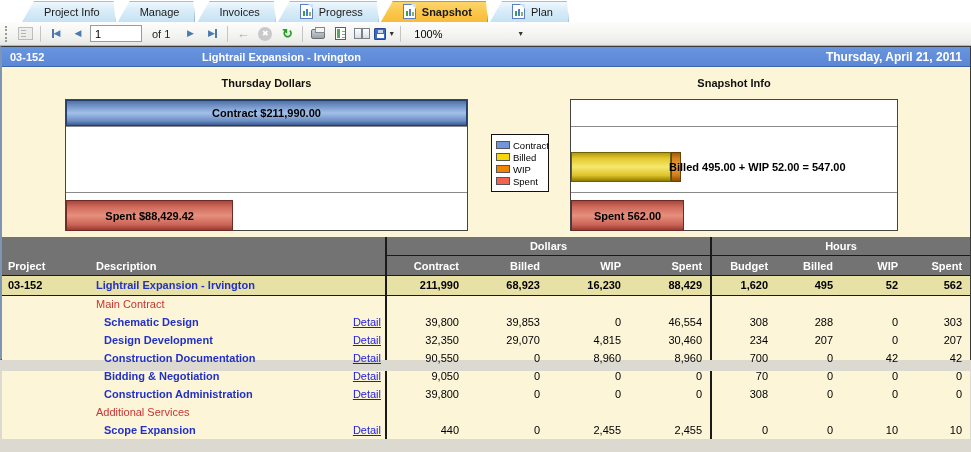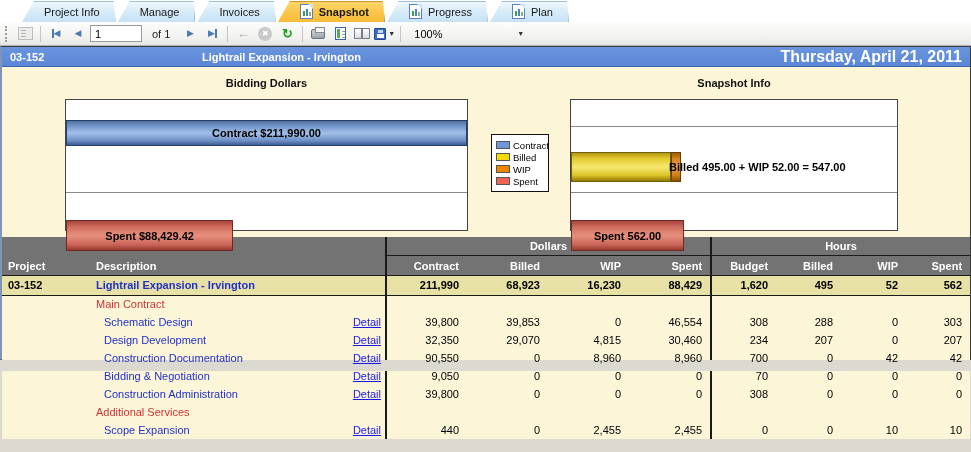--- a/index.html
+++ b/index.html
@@ -61,32 +61,32 @@
   .zoom-combo .zval { flex:1; }
   
   .report {
     height:314px; border-top:1px solid #3a3a3a; border-bottom:1px solid #3a3a3a;
     border-left:2px solid #7d96b5; border-right:1px solid #3a3a3a;
     background:#fcf5d8;
   }
   .rpt-header { height:20px; background:linear-gradient(180deg,#6a95de 0%,#5a86d6 100%); border-bottom:1px solid #3c66ae; display:flex; align-items:center; color:#fff; font-weight:bold; }
   .rpt-id { width:200px; padding-left:8px; font-size:11px; }
   .rpt-title { flex:1; font-size:11px; }
-  .rpt-date { padding-right:8px; font-size:16px; }
+  .rpt-date { padding-right:8px; font-size:12px; }
   
   .charts { position:relative; height:170px; }
   .chart-title { position:absolute; top:10px; text-align:center; font-weight:bold; font-size:11px; color:#111; }
   #t-dollars { left:63px; width:403px; }
   #t-hours { left:568px; width:328px; }
   .plot { position:absolute; top:32px; height:132px; background:#ffffff; border:1px solid #444; }
   #plot-dollars { left:63px; width:403px; }
   #plot-hours { left:568px; width:328px; }
   .gridline { position:absolute; left:0; right:0; height:0; border-top:1px solid #8a8a8a; }
   .gl-a { top:26px; } .gl-b { top:92px; }
-  .bar { position:absolute;margin-top:20px; }
+  .bar { position:absolute; }
   .bar-top { top:0; left:0; width:100%; height:26px; display:flex; align-items:center; justify-content:center; font-weight:bold; color:#000;
     background:linear-gradient(180deg,#51719f 0%,#6d8fc4 18%,#a3c0ea 50%,#6d8fc4 82%,#3c5c92 100%); border:1px solid #23406e; }
   .row-billed { position:absolute; top:52px; left:0; right:0; height:30px; }
   .seg { position:absolute; top:0; height:30px; }
   .seg-billed { left:0; background:linear-gradient(180deg,#b39a10 0%,#e3ca30 20%,#f6e86e 50%,#dcc32a 80%,#8f7a00 100%); border:1px solid #6f5f00; }
   .seg-wip { background:linear-gradient(180deg,#9e5d08 0%,#d1821e 20%,#f0a246 50%,#cd7d18 80%,#8a5004 100%); border:1px solid #6e3d02; }
   .billed-label { position:absolute; top:0; height:30px; line-height:30px; font-weight:bold; white-space:nowrap; color:#000; }
   .bar-spent { top:100px; left:0; height:31px; display:flex; align-items:center; justify-content:center; font-weight:bold; color:#000;
     background:linear-gradient(180deg,#a8453c 0%,#cd6a5c 20%,#e78f7d 50%,#cc675a 80%,#993a31 100%); border:1px solid #702a24; }
   .legend { position:absolute; left:489px; top:67px; width:58px; background:#fff; border:1px solid #111; padding:4px 4px; }
@@ -102,59 +102,59 @@
   th.lefth { text-align:left; padding:0 0 3px 6px; vertical-align:bottom; }
   .v1 { border-left:2px solid #1a1a1a; }
   .v2 { border-left:2px solid #1a1a1a; }
   tr.total td { background:#e8e1a5; font-weight:bold; height:20px; border-top:1px solid #1a1a1a; border-bottom:1px solid #1a1a1a; }
   tr.total .t-id { color:#000; padding-left:6px; }
   tr.total .t-desc { color:#2130c8; padding-left:6px; }
   td.num { text-align:right; padding-right:8px; color:#000; }
   tr.body td { height:18px; }
   .sect { color:#cc3333; padding-left:6px; }
   .desc-flex { display:flex; justify-content:space-between; align-items:center; padding-left:14px; padding-right:4px; }
-  .svc { color:#2130c8; }
+  .svc { color:#2130c8;font-weight:bold; }
   a.detail { color:#1a1ae6; text-decoration:underline; cursor:pointer; }
   .bottom-strip { height:11px; background:#dcd9d1; }
 </style>
 </head>
 <body>
 
 <div class="tabstrip">
   <div class="tab">
       <span>Project Info</span>
     </div>
   <div class="tab">
       <span>Manage</span>
     </div>
   <div class="tab">
       <span>Invoices</span>
     </div>
+  <div class="tab">
+    <span class="doc-icon">
+        <span class="bar1"></span>
+        <span class="bar2"></span>
+        <span class="bar3"></span>
+      </span>
+    <span>Progress</span>
+  </div>
   <div class="tab active">
     <span class="doc-icon">
         <span class="bar1"></span>
         <span class="bar2"></span>
         <span class="bar3"></span>
       </span>
     <span>Snapshot</span>
   </div>
   <div class="tab">
     <span class="doc-icon">
         <span class="bar1"></span>
         <span class="bar2"></span>
         <span class="bar3"></span>
       </span>
-    <span>Progress</span>
-  </div>
-  <div class="tab">
-    <span class="doc-icon">
-        <span class="bar1"></span>
-        <span class="bar2"></span>
-        <span class="bar3"></span>
-      </span>
     <span>Plan</span>
   </div>
 </div>
 
 <div class="toolbar">
   <span class="grip"></span>
   <span class="tbtn">
       <span class="params-icon"></span>
     </span>
   <span class="tsep"></span>
@@ -210,21 +210,21 @@
 
 <div class="report">
 
   <div class="rpt-header">
     <span class="rpt-id">03-152</span>
     <span class="rpt-title">Lightrail Expansion - Irvington</span>
     <span class="rpt-date">Thursday, April 21, 2011</span>
   </div>
 
   <div class="charts">
-    <div class="chart-title" id="t-dollars">Bidding Dollars</div>
+    <div class="chart-title" id="t-dollars">Thursday Dollars</div>
     <div class="chart-title" id="t-hours">Snapshot Info</div>
 
     <div class="plot" id="plot-dollars">
       <div class="gridline gl-a"></div>
       <div class="gridline gl-b"></div>
       <div class="bar bar-top">
           <span>Contract $211,990.00</span>
         </div>
       <div class="bar bar-spent" style="width: 41.714%;">
           <span>Spent $88,429.42</span>

